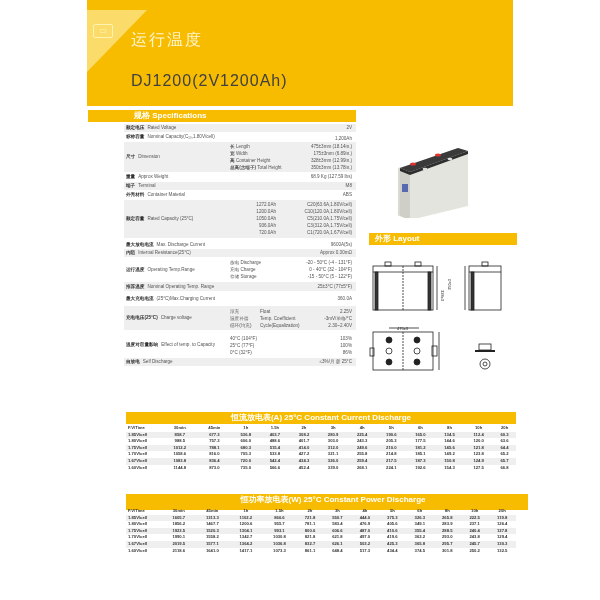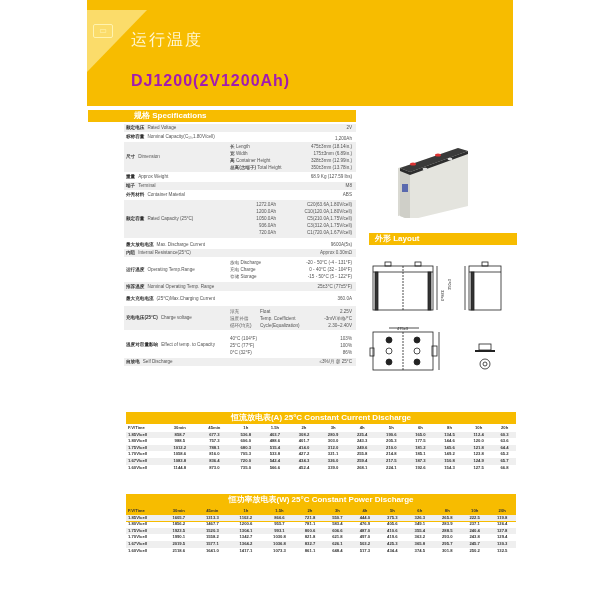--- a/index.html
+++ b/index.html
@@ -4,33 +4,33 @@
 <style>
   html,body{margin:0;padding:0;background:#fff;}
   body{width:600px;height:600px;position:relative;overflow:hidden;font-family:"Liberation Sans",sans-serif;color:#333;}
   .page{position:absolute;left:0;top:0;width:600px;height:600px;}
   
   .hdr{position:absolute;left:87px;top:0;width:426px;height:106px;background:#F7BC00;overflow:hidden;}
   .hdr .tri{position:absolute;left:0;top:10px;width:0;height:0;border-top:62px solid #FBDC6A;border-right:60px solid transparent;}
   .hdr .corner-icon{position:absolute;left:6px;top:24px;width:18px;height:12px;border:1.5px solid #FFF3B0;border-radius:2px;color:#FFF3B0;font-size:8px;line-height:12px;text-align:center;}
   .hdr .t1{position:absolute;left:44px;top:30px;font-size:16px;color:#FFF6D0;letter-spacing:2px;}
   .hdr .t2{position:absolute;left:44px;top:51px;font-size:16px;font-weight:bold;color:#FFFFFF;}
-  .hdr .t3{position:absolute;left:44px;top:72px;font-size:16px;font-weight:bold;color:#a21caf;letter-spacing:1px;}
+  .hdr .t3{position:absolute;left:44px;top:72px;font-size:16px;font-weight:normal;color:#404040;letter-spacing:1px;}
   .logo{position:absolute;left:305px;top:20px;width:110px;height:70px;}
   .logo .horse{position:absolute;left:20px;top:0;width:70px;height:40px;}
   .logo .word{position:absolute;left:7px;top:34px;font-size:18px;font-weight:bold;color:#fff;letter-spacing:3px;}
   .logo .cn{position:absolute;left:30px;top:55px;font-size:7px;color:#fff;font-weight:bold;letter-spacing:2px;}
   .logo .en{position:absolute;left:27px;top:64px;font-size:4.5px;color:#fff;letter-spacing:0.5px;}
   .logo .reg{position:absolute;left:98px;top:52px;font-size:6px;color:#fff;}
   
   .bar{position:absolute;background:#F7BC00;color:#fff;font-weight:bold;}
   .spec-bar{left:88px;top:110px;width:268px;height:12px;font-size:8px;line-height:12px;padding-left:46px;box-sizing:border-box;}
   .layout-bar{left:369px;top:233px;width:148px;height:12px;font-size:8px;line-height:12px;padding-left:6px;box-sizing:border-box;}
   .cc-bar{left:126px;top:412px;width:390px;height:12px;font-size:8px;line-height:12px;text-align:center;}
-  .cp-bar{left:126px;top:494px;width:390px;height:28px;font-size:8px;line-height:12px;text-align:center;}
+  .cp-bar{left:126px;top:494px;width:390px;height:16px;font-size:8px;line-height:12px;text-align:center;padding-left:12px;}
   
   .spec{position:absolute;left:124px;top:124px;width:232px;font-size:4.6px;color:#555;}
   .row{position:relative;border-bottom:0.5px solid #fff;}
   .row.alt{background:#EFEFEF;}
   .row .lab{position:absolute;left:2px;}
   .row .lab b{color:#333;font-weight:bold;margin-right:3px;}
   .row .mid{position:absolute;left:106px;}
   .row .mid2{position:absolute;left:136px;}
   .row .val{position:absolute;right:4px;text-align:right;}
   .row .cval{position:absolute;left:106px;text-align:right;width:46px;}

